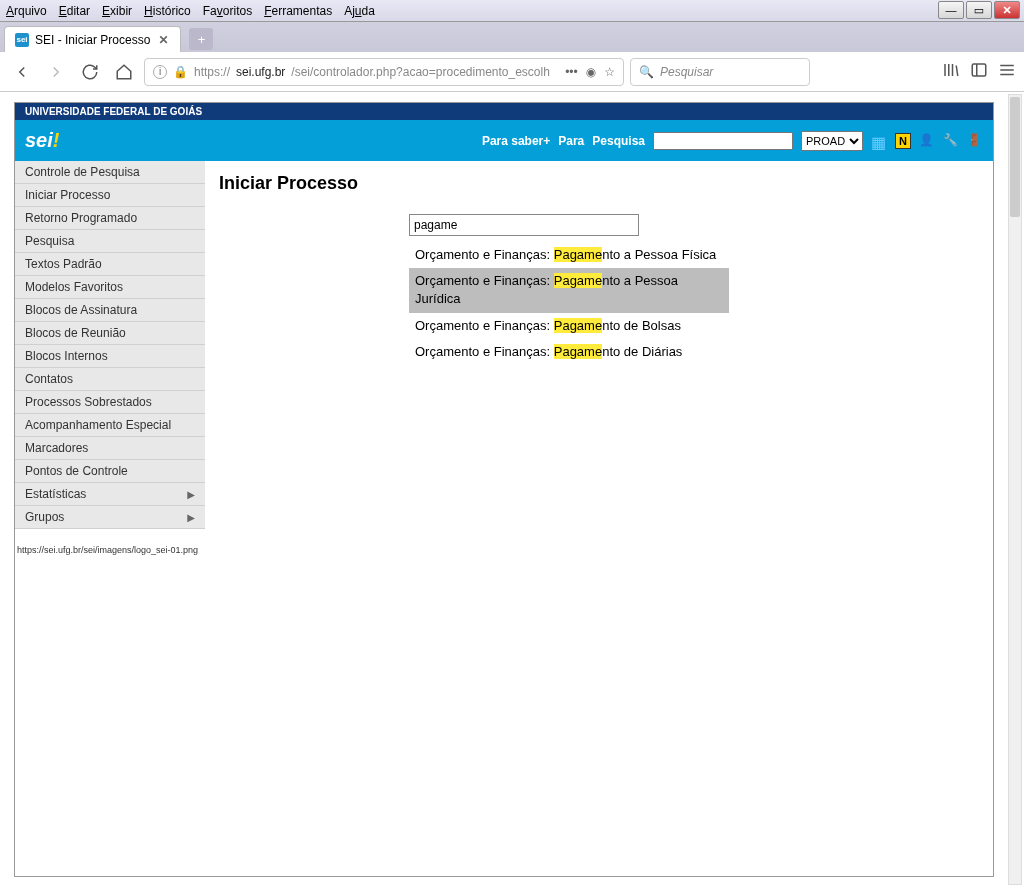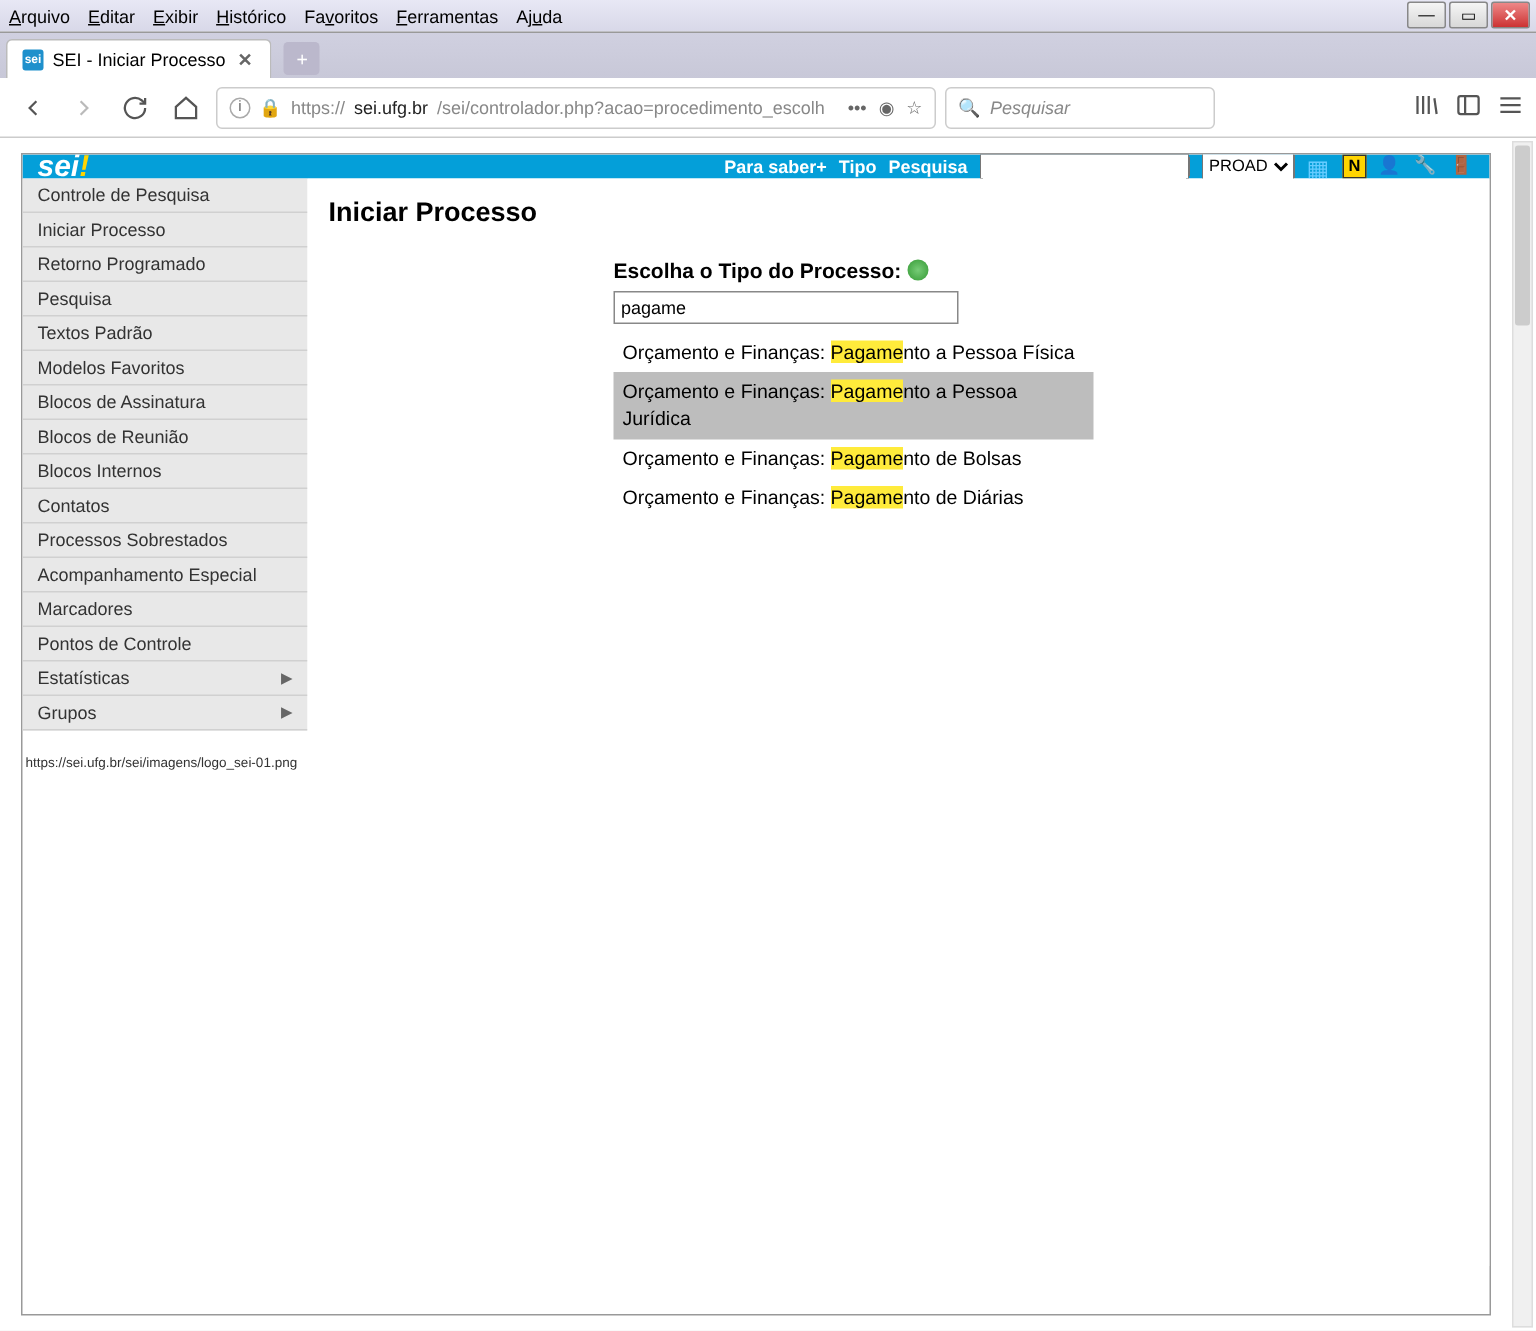--- a/index.html
+++ b/index.html
@@ -29,21 +29,21 @@
 .searchbar { flex: 0 0 180px; height: 28px; border: 1px solid #ccc; border-radius: 4px; display:flex; align-items:center; padding: 0 8px; font-size:12px; color:#888; gap:6px; }
 .right-icons { margin-left: auto; display:flex; gap:10px; align-items:center; color:#555; }
 
 .content-area { background: #fff; padding: 10px 14px; height: 795px; position: relative; }
 .scrollbar-v { position:absolute; right:2px; top:2px; bottom:2px; width:14px; background:#f0f0f0; border:1px solid #ddd; }
 .scrollbar-thumb { position:absolute; top:2px; left:1px; right:1px; height:120px; background:#ccc; border-radius:2px; }
 
 .sei-frame { border: 1px solid #999; height: 775px; overflow:hidden; margin-right: 16px; }
 
 .sei-header1 { background: #0f3b7a; color:#fff; font-size:10px; font-weight:bold; padding: 3px 10px; }
-.sei-header2 { background: #049fd9; height: 16px; display:flex; align-items:center; padding: 0 10px; color:#fff; justify-content: space-between; }
+.sei-header2 { background: #049fd9; height: 41px; display:flex; align-items:center; padding: 0 10px; color:#fff; justify-content: space-between; }
 .sei-logo { font-size: 20px; font-weight:bold; font-style: italic; }
 .sei-logo .dot { color:#ffd400; }
 .sei-rightbar { display:flex; align-items:center; gap:8px; font-size:12px; }
 .sei-rightbar input[type=text] { width: 140px; height: 18px; font-size:11px; }
 .sei-rightbar select { font-size:11px; height:20px; }
 .hdr-icon { width:16px; height:16px; display:inline-block; }
 .hdr-n { background:#ffd400; border:1px solid #333; font-weight:bold; font-size:11px; text-align:center; line-height:14px; color:#000; }
 .hdr-blue { color:#6cf; font-size:16px; }
 .hdr-user { color:#fca; }
 .hdr-wrench { color:#fc0; }
@@ -151,25 +151,28 @@
     </span>
   </div>
 </div>
 
 <div class="content-area">
   <div class="scrollbar-v">
     <div class="scrollbar-thumb"></div>
   </div>
 
   <div class="sei-frame">
+    <div class="sei-header1">
+      <span>UNIVERSIDADE FEDERAL DE GOIÁS</span>
+    </div>
     <div class="sei-header2">
       <div class="sei-logo">sei<span class="dot">!</span></div>
       <div class="sei-rightbar">
         <span style="font-weight:bold">Para saber+</span>
-        <span style="font-weight:bold">Tipo</span>
+        <span style="font-weight:bold">Para</span>
         <span style="font-weight:bold">Pesquisa</span>
         <input type="text" style="">
         <select><option>PROAD</option></select>
         <span class="hdr-icon hdr-blue">▦</span>
         <span class="hdr-icon hdr-n">N</span>
         <span class="hdr-icon hdr-user">👤</span>
         <span class="hdr-icon hdr-wrench">🔧</span>
         <span class="hdr-icon hdr-exit">🚪</span>
       </div>
     </div>
@@ -228,24 +231,20 @@
               <span class="arrow">▶</span>
             </div>
         </div>
         <div class="status-url">https://sei.ufg.br/sei/imagens/logo_sei-01.png</div>
       </div>
 
       <div class="sei-main">
         <h1>Iniciar Processo</h1>
 
         <div class="choose-block">
-          <div class="choose-label">
-            <span>Escolha o Tipo do Processo:</span>
-            <span class="info"></span>
-          </div>
           <input class="choose-input" value="pagame" style="">
           <div class="result-list" id="results">
               <div class="result-item">Orçamento e Finanças: <span class="hl">Pagame</span>nto a Pessoa Física</div>
               <div class="result-item hover">Orçamento e Finanças: <span class="hl">Pagame</span>nto a Pessoa Jurídica</div>
               <div class="result-item">Orçamento e Finanças: <span class="hl">Pagame</span>nto de Bolsas</div>
               <div class="result-item">Orçamento e Finanças: <span class="hl">Pagame</span>nto de Diárias</div>
             </div>
         </div>
       </div>
     </div>

